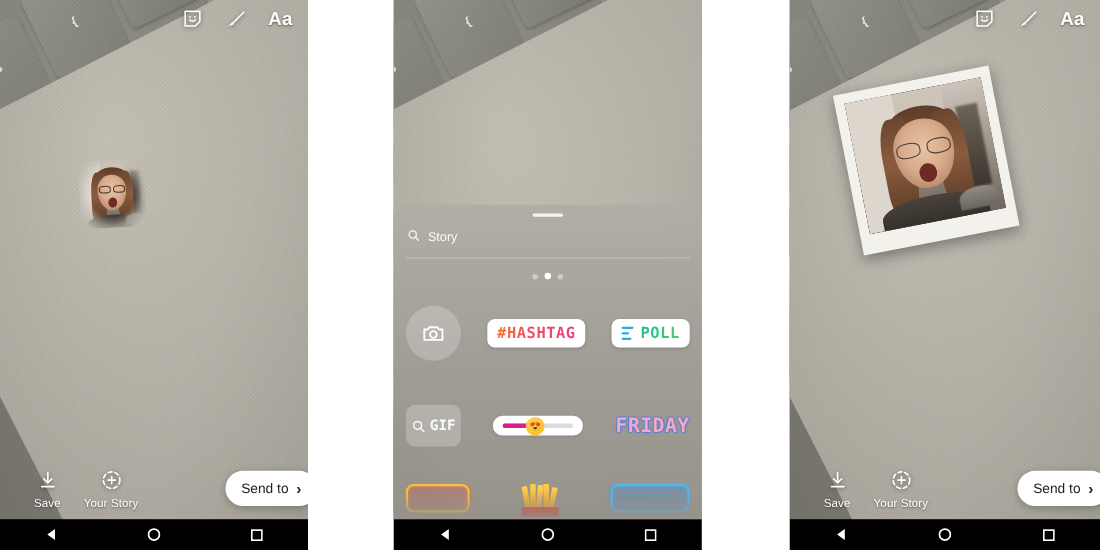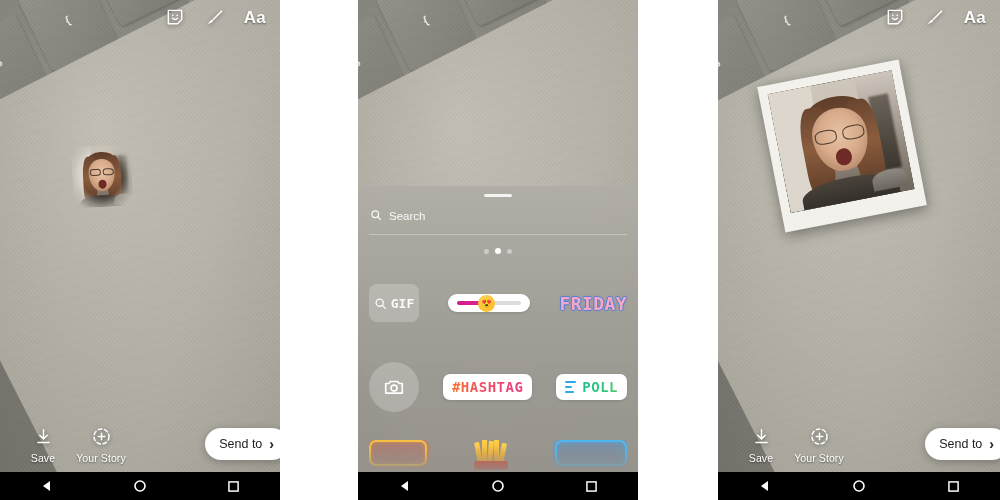--- a/index.html
+++ b/index.html
@@ -423,65 +423,65 @@
 
     <div class="tray">
       <div class="grabber"></div>
       <div class="searchrow">
         <span>
           <svg width="12" height="12" viewBox="0 0 24 24" fill="none" stroke="rgba(255,255,255,.92)" stroke-width="2.4" stroke-linecap="round">
             <circle cx="10.5" cy="10.5" r="6.6"></circle>
               <path d="M15.4 15.4L21 21"></path>
           </svg>
         </span>
-        <span class="ph">Search</span>
+        <span class="ph">Story</span>
       </div>
 
       <div class="dots">
         <span class="dot"></span>
         <span class="dot active"></span>
         <span class="dot"></span>
       </div>
 
       <div class="sticker-grid">
+
+        <div class="srow">
+          <div class="sk-camera">
+            <svg width="22" height="22" viewBox="0 0 24 24" fill="none" stroke="#fff" stroke-width="1.8" stroke-linejoin="round">
+              <path d="M3 8.2h3.4L8 6h8l1.6 2.2H21v10.4H3z"></path>
+              <circle cx="12" cy="13.2" r="3.3"></circle>
+            </svg>
+          </div>
+          <div class="sk-pill">
+            <span class="sk-hashtag">#HASHTAG</span>
+          </div>
+          <div class="sk-pill">
+            <span class="poll-bars">
+                <i></i>
+                <i></i>
+                <i></i>
+              </span>
+            <span class="sk-poll">POLL</span>
+          </div>
+        </div>
 
         <div class="srow">
           <div class="sk-gif">
             <svg width="13" height="13" viewBox="0 0 24 24" fill="none" stroke="rgba(255,255,255,.95)" stroke-width="2.4" stroke-linecap="round">
               <circle cx="10.5" cy="10.5" r="6.6"></circle>
                 <path d="M15.4 15.4L21 21"></path>
             </svg>
             <span class="gt">GIF</span>
           </div>
           <div class="sk-slider">
             <span class="track"></span>
             <span class="fill"></span>
             <span class="emo">😍</span>
           </div>
           <div class="sk-friday">FRIDAY</div>
-        </div>
-
-        <div class="srow">
-          <div class="sk-camera">
-            <svg width="22" height="22" viewBox="0 0 24 24" fill="none" stroke="#fff" stroke-width="1.8" stroke-linejoin="round">
-              <path d="M3 8.2h3.4L8 6h8l1.6 2.2H21v10.4H3z"></path>
-              <circle cx="12" cy="13.2" r="3.3"></circle>
-            </svg>
-          </div>
-          <div class="sk-pill">
-            <span class="sk-hashtag">#HASHTAG</span>
-          </div>
-          <div class="sk-pill">
-            <span class="poll-bars">
-                <i></i>
-                <i></i>
-                <i></i>
-              </span>
-            <span class="sk-poll">POLL</span>
-          </div>
         </div>
 
         <div class="srow srow-partial">
           <div class="sk-neon"></div>
           <div class="sk-fries">
             <span class="fry" style="left:9px;height:22px;transform:rotate(-10deg)"></span>
             <span class="fry" style="left:15px;height:25px;"></span>
             <span class="fry" style="left:21px;height:23px;transform:rotate(5deg)"></span>
             <span class="fry" style="left:27px;height:26px;"></span>
             <span class="fry" style="left:33px;height:21px;transform:rotate(11deg)"></span>

